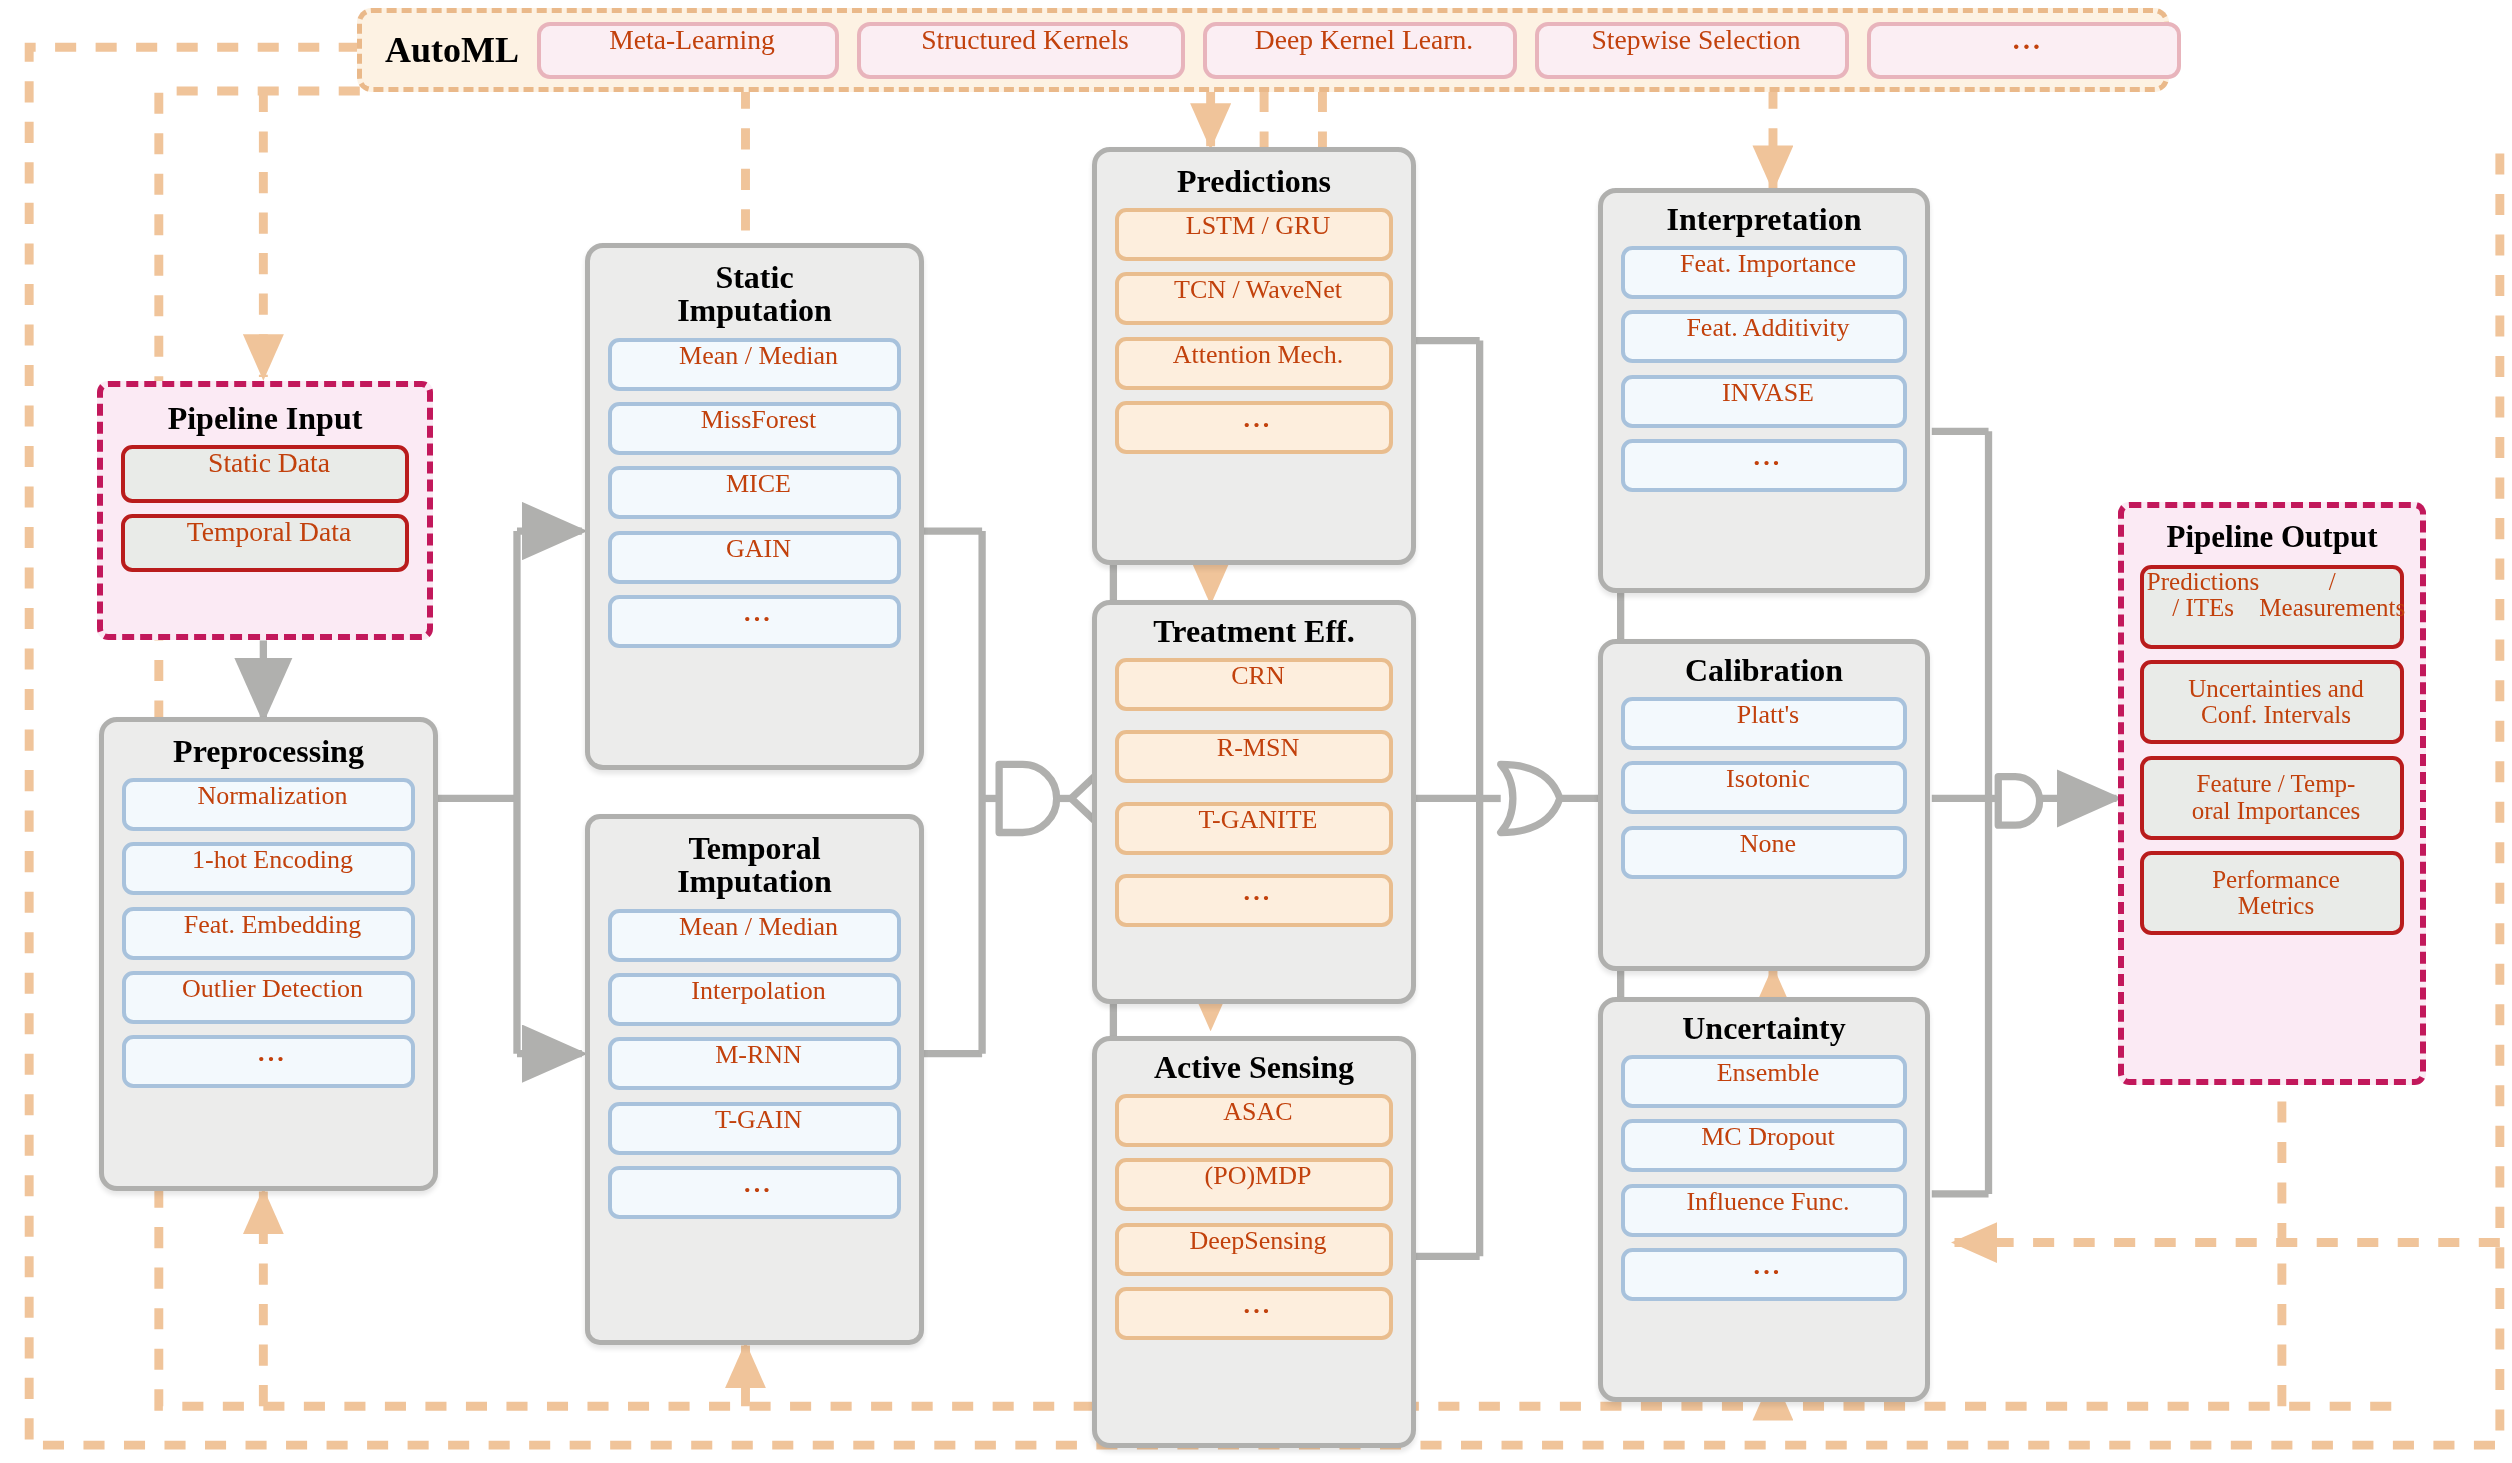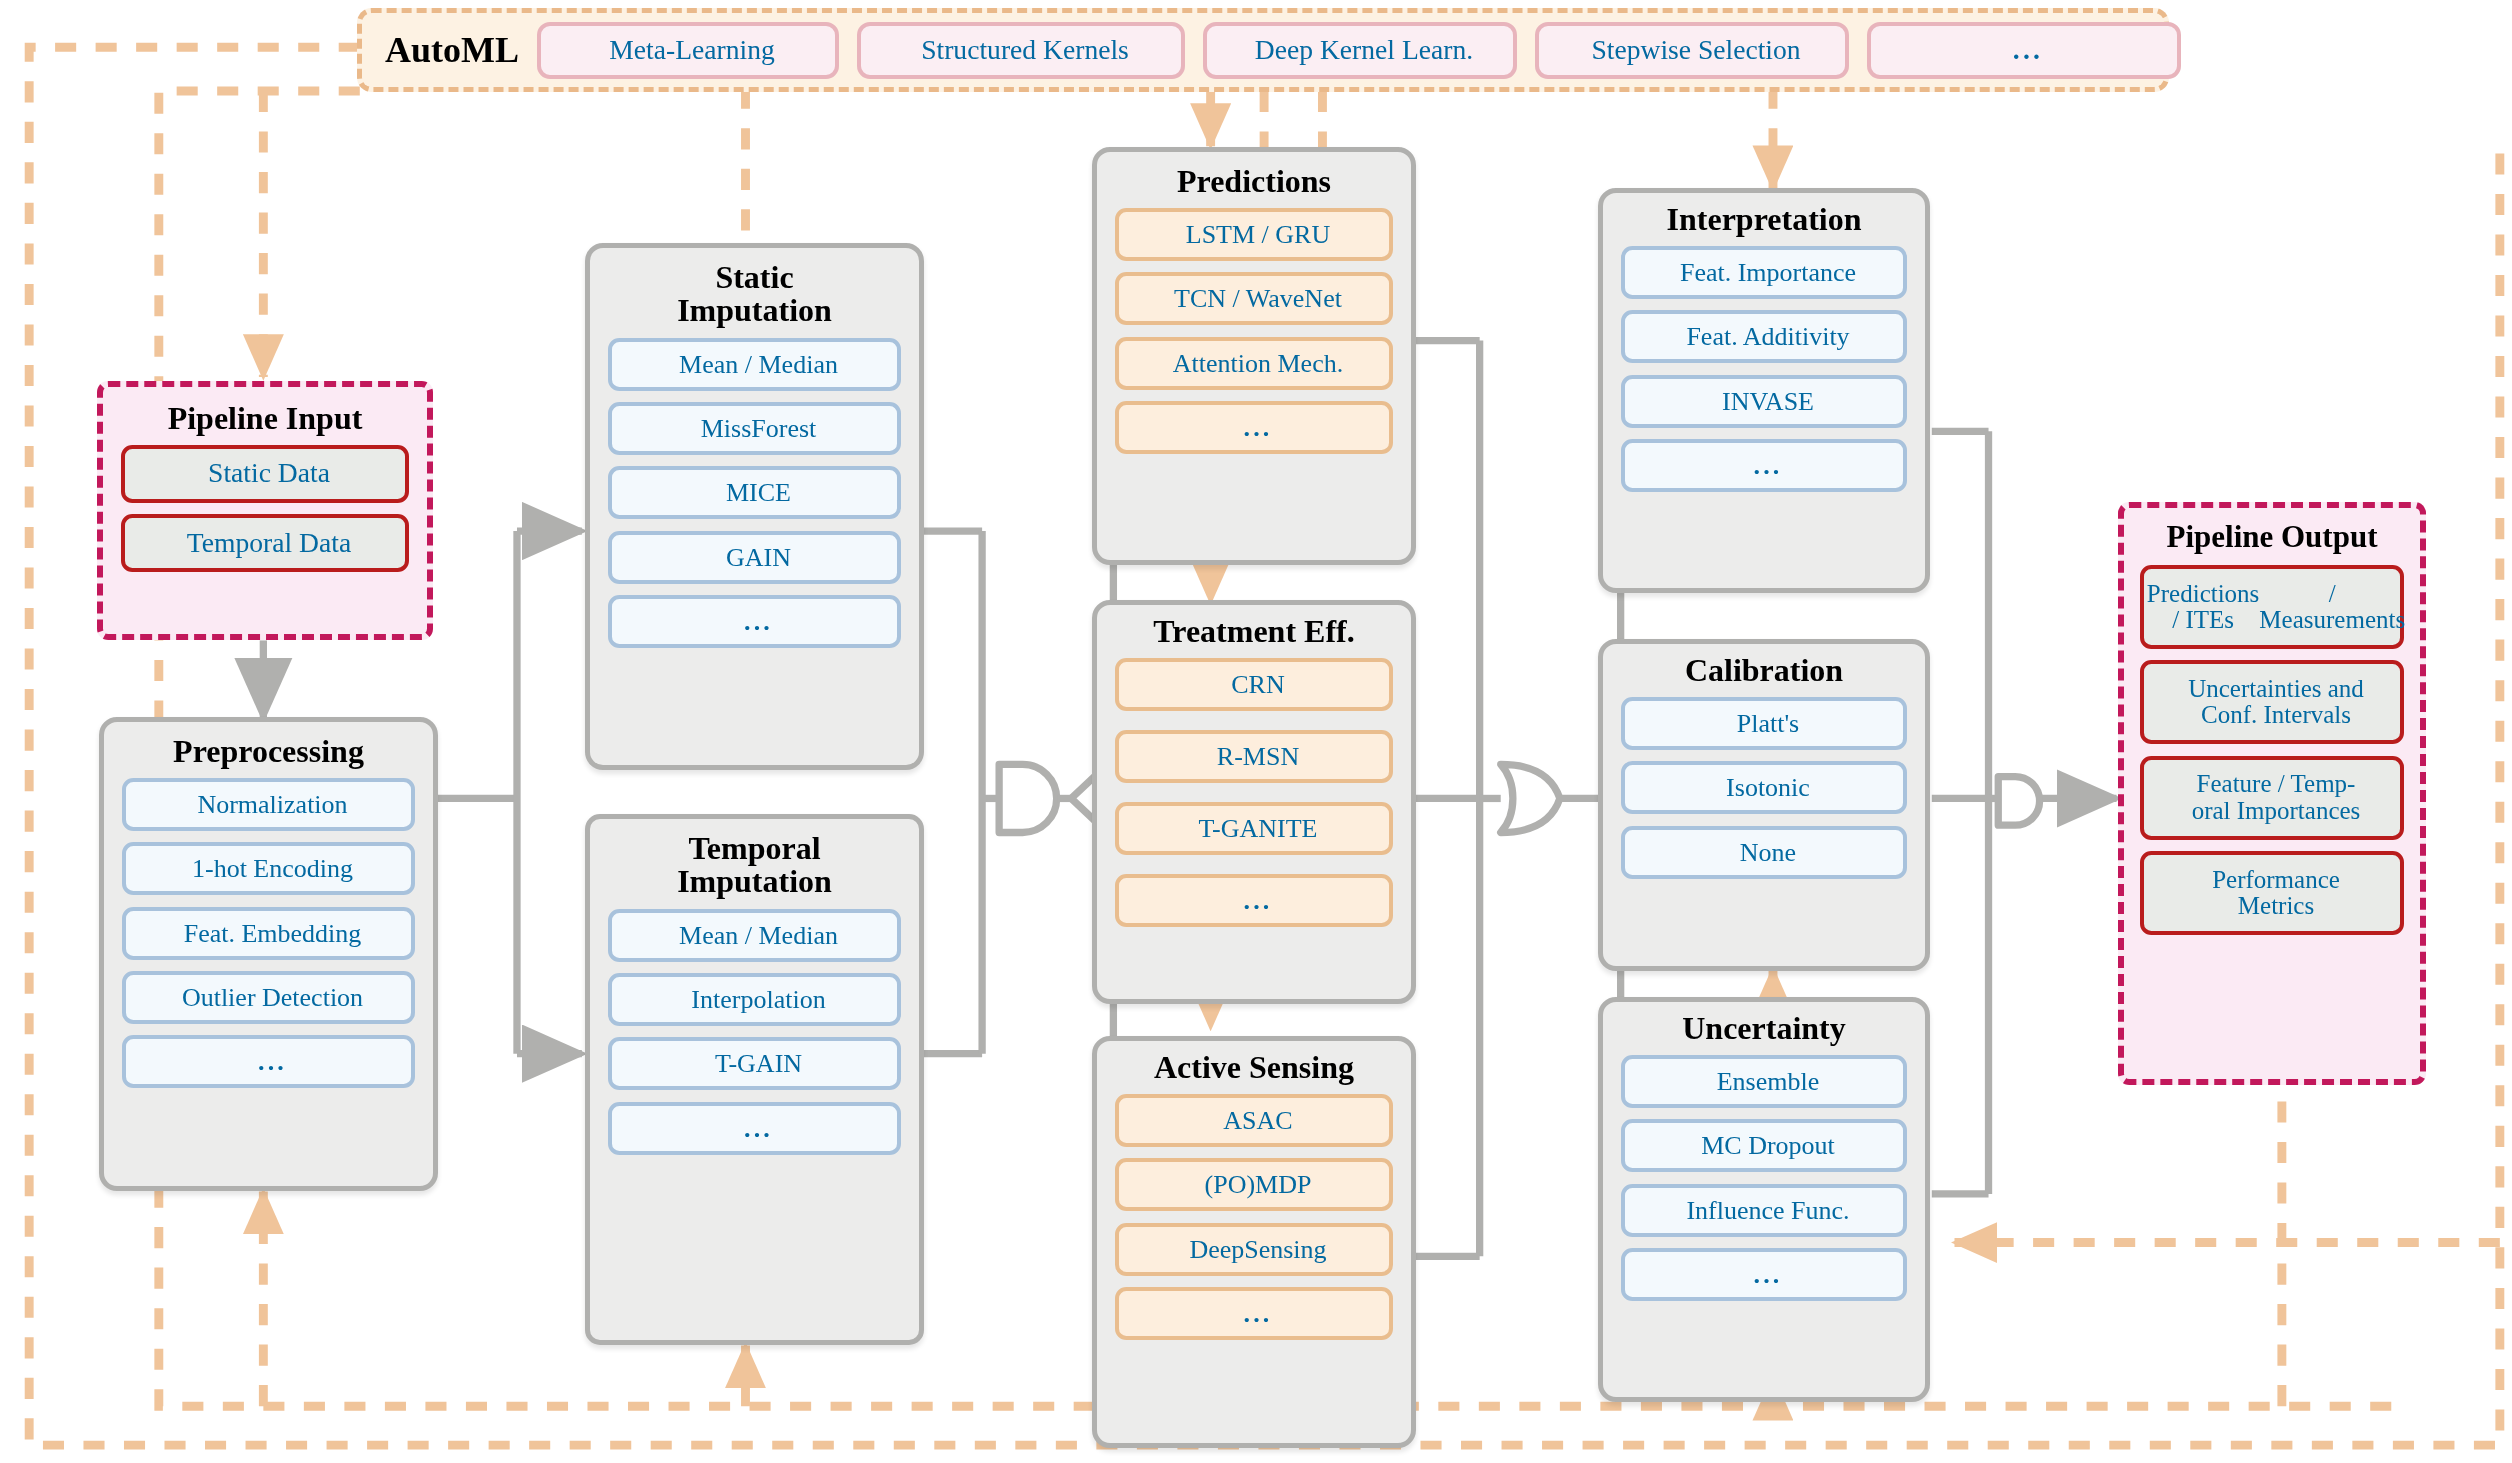--- a/index.html
+++ b/index.html
@@ -6,22 +6,22 @@
   body{font-family:"Liberation Serif",serif;}
   #stage{position:relative;width:2512px;height:1464px;background:#fff;overflow:hidden;}
 
   
   .panel{position:absolute;box-sizing:border-box;background:#ececeb;
          border:5.7px solid #b0b0ae;border-radius:18px;
          box-shadow:0 3.2px 4.9px rgba(0,0,0,.10);}
   .panel .ptitle{font-weight:bold;text-align:center;color:#000;line-height:1.05;}
   .items{display:flex;flex-direction:column;align-items:stretch;}
 
-  .chip{box-sizing:border-box;text-align:center;display:flex;align-items:center;
-        justify-content:center;border-radius:11.3px;line-height:1.05;color:#0369a1;padding-left:8px;}
+  .chip{box-sizing:border-box;text-align:center;display:flex;
+        justify-content:center;border-radius:11.3px;line-height:1.05;color:#c2410c;padding-left:8px;}
   
   .chip.blue{background:#f3f9fd;border:4px solid #a8c2dc;}
   
   .chip.orange{background:#fdeedd;border:4px solid #e9bd8e;}
   
   .chip.gray{background:#e9ebe8;border:4px solid #b91c1c;}
   
   .chip.pink{background:#fbeef3;border:4.9px solid #e8b4bc;border-radius:13px;}
 
   
@@ -234,20 +234,23 @@
       <div>Imputation</div>
     </div>
     <div class="items" style="gap:11.3px;">
       <div class="chip blue" style="height:53px;font-size:26px;">
         <span>Mean / Median</span>
         </div>
       <div class="chip blue" style="height:53px;font-size:26px;">
         <span>Interpolation</span>
         </div>
       <div class="chip blue" style="height:53px;font-size:26px;">
+        <span>M-RNN</span>
+        </div>
+      <div class="chip blue" style="height:53px;font-size:26px;">
         <span>T-GAIN</span>
         </div>
       <div class="chip blue" style="height:53px;font-size:26px;">
         <span class="ellipsis">...</span>
         </div>
     </div>
   </div>
 
   <div class="panel" style="left:1092px;top:147px;width:324px;height:418px;padding:4.9px 18px;">
     <div class="ptitle" style="font-size:32px;margin:8px 0 9.7px;">Predictions</div>

